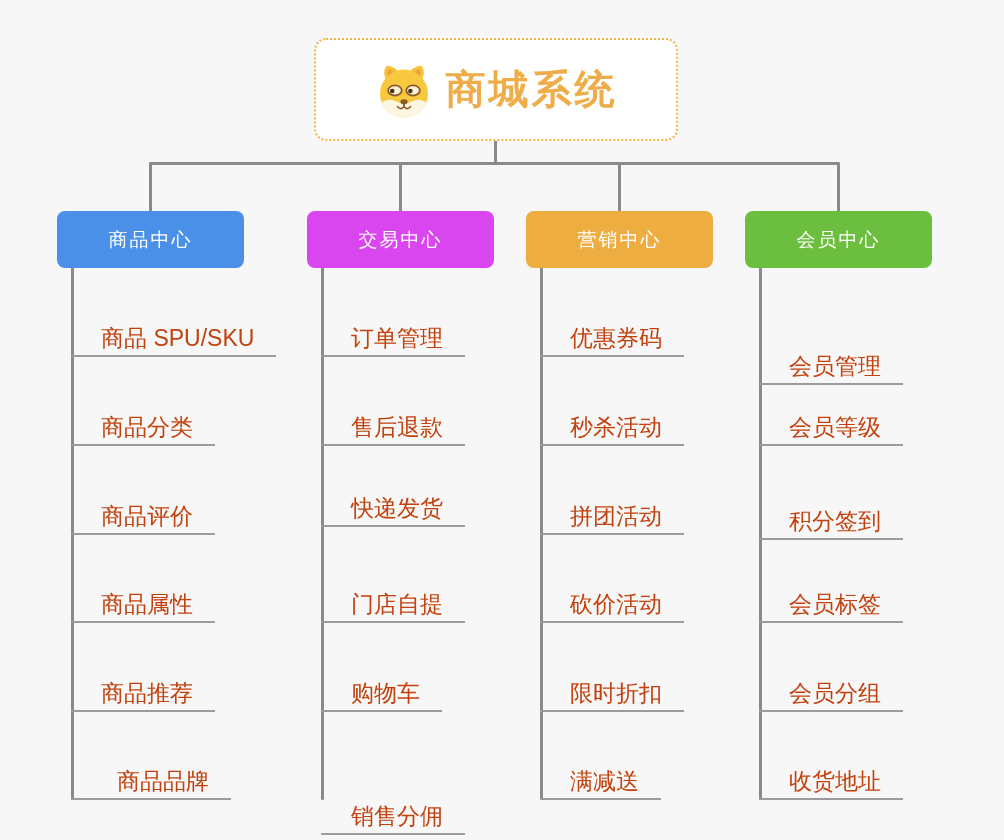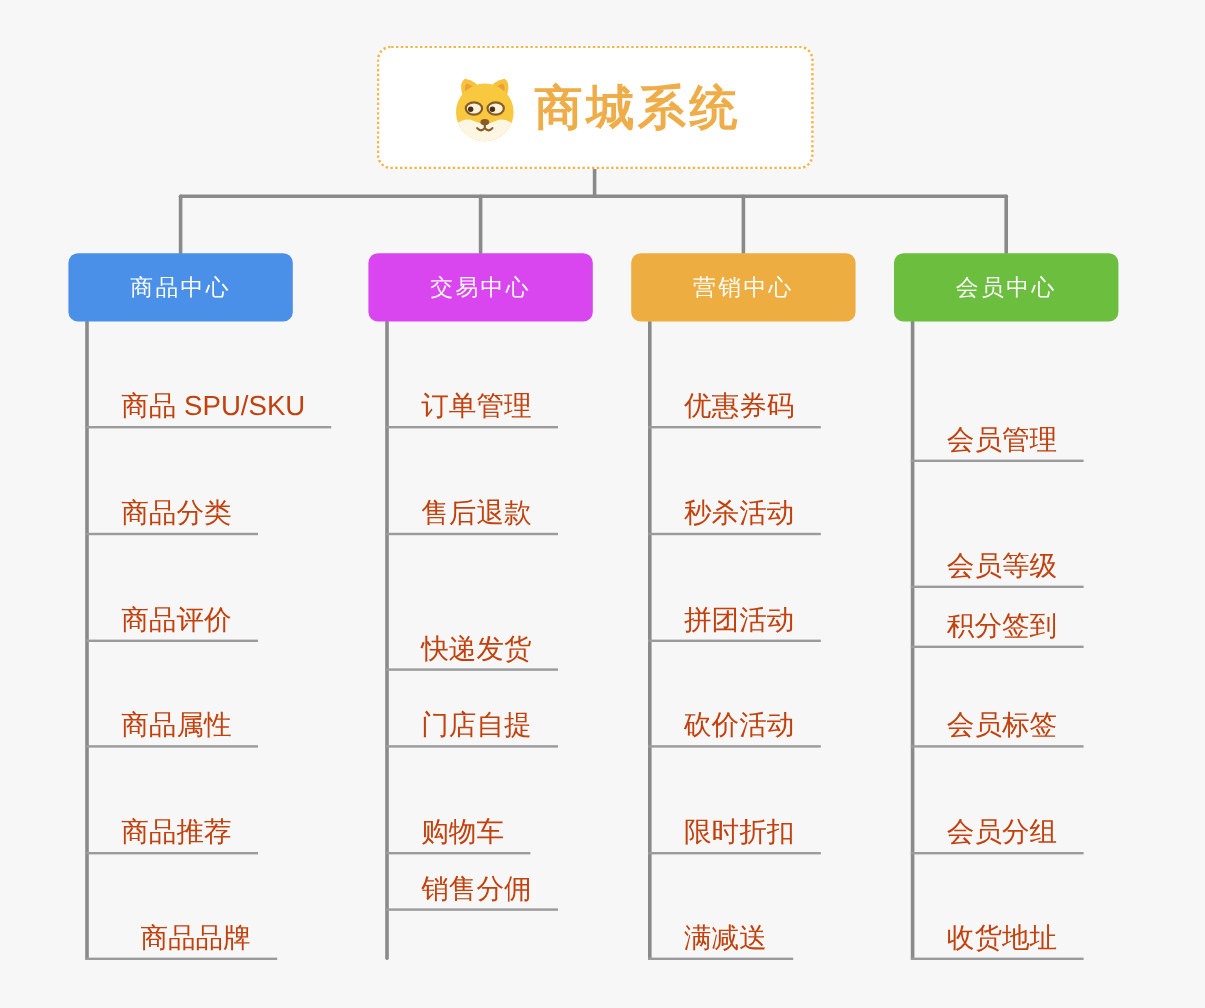--- a/index.html
+++ b/index.html
@@ -114,32 +114,32 @@
 
   <div class="item" style="left:71px; top:322px;">商品 SPU/SKU</div>
   <div class="item" style="left:71px; top:411px;">商品分类</div>
   <div class="item" style="left:71px; top:500px;">商品评价</div>
   <div class="item" style="left:71px; top:588px;">商品属性</div>
   <div class="item" style="left:71px; top:677px;">商品推荐</div>
   <div class="item" style="left:71px; top:765px;padding-left:46px;">商品品牌</div>
 
   <div class="item" style="left:321px; top:322px;">订单管理</div>
   <div class="item" style="left:321px; top:411px;">售后退款</div>
-  <div class="item" style="left:321px; top:524px;">快递发货</div>
+  <div class="item" style="left:321px; top:492px;">快递发货</div>
   <div class="item" style="left:321px; top:588px;">门店自提</div>
   <div class="item" style="left:321px; top:677px;">购物车</div>
-  <div class="item" style="left:321px; top:724px;">销售分佣</div>
+  <div class="item" style="left:321px; top:800px;">销售分佣</div>
 
   <div class="item" style="left:540px; top:322px;">优惠券码</div>
   <div class="item" style="left:540px; top:411px;">秒杀活动</div>
   <div class="item" style="left:540px; top:500px;">拼团活动</div>
   <div class="item" style="left:540px; top:677px;">限时折扣</div>
   <div class="item" style="left:540px; top:588px;">砍价活动</div>
   <div class="item" style="left:540px; top:765px;">满减送</div>
 
   <div class="item" style="left:759px; top:322px;margin-top:28px;">会员管理</div>
-  <div class="item" style="left:759px; top:411px;margin-top:44px;">会员等级</div>
+  <div class="item" style="left:759px; top:411px;">会员等级</div>
   <div class="item" style="left:759px; top:505px;">积分签到</div>
   <div class="item" style="left:759px; top:588px;">会员标签</div>
   <div class="item" style="left:759px; top:677px;">会员分组</div>
   <div class="item" style="left:759px; top:765px;">收货地址</div>
 
 </div>
 
 </body></html>

